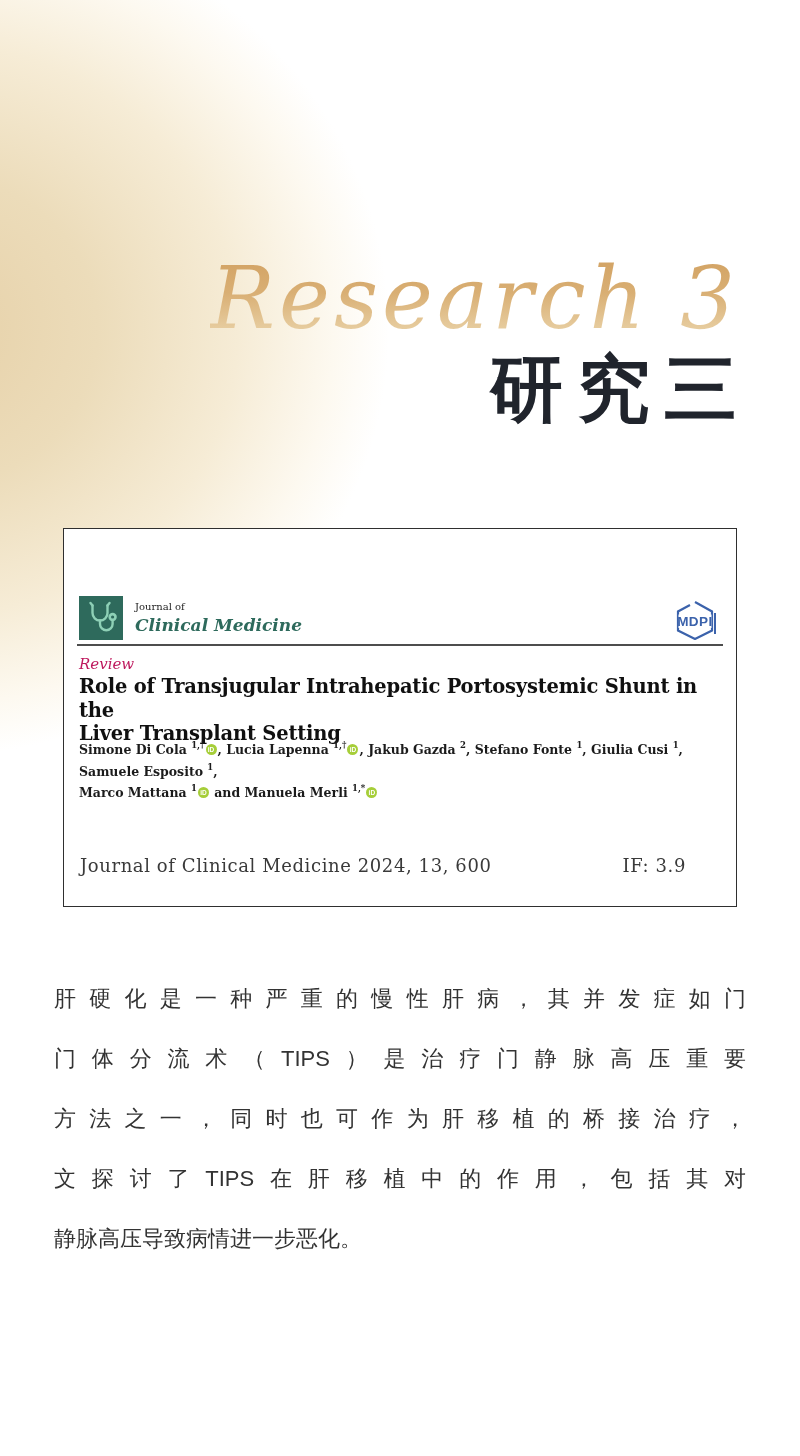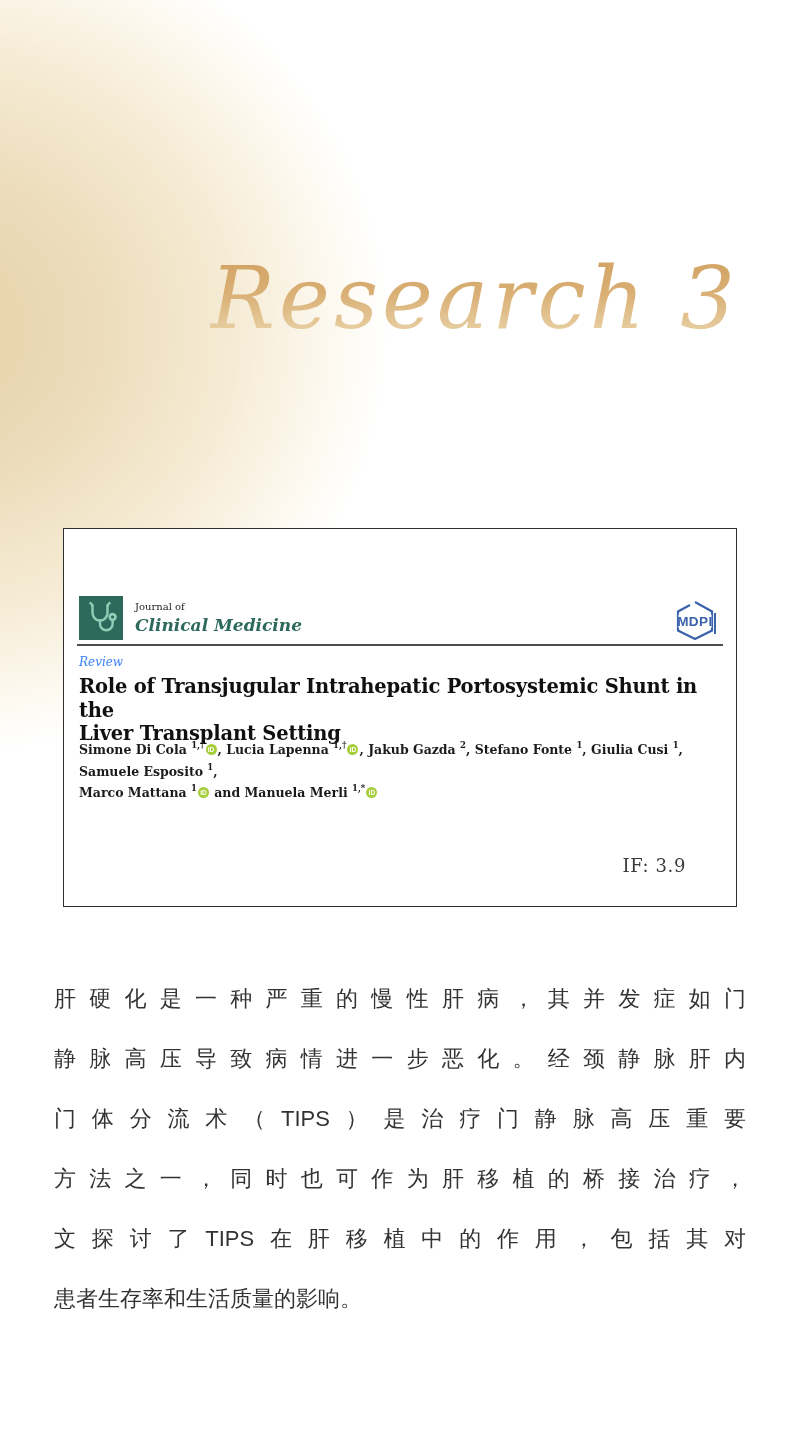--- a/index.html
+++ b/index.html
@@ -37,21 +37,21 @@
     position:absolute;left:0;top:0;width:44px;height:44px;background:#2e6a5c;
   }
   .logo-sq svg{position:absolute;left:0;top:0;}
   .jname{position:absolute;left:56px;top:3px;font-family:"DejaVu Serif",serif;}
   .jname .j-of{font-size:10px;color:#1d1d1d;line-height:16px;display:block;}
   .jname .j-cm{font-size:17px;color:#2e6a5c;font-weight:700;font-style:italic;line-height:20px;display:block;text-align:center;}
   .mdpi{position:absolute;right:0;top:4px;width:56px;height:40px;}
   .divider{position:absolute;left:13px;right:13px;top:115px;height:2px;background:#4d4d4d;}
   .review{
     position:absolute;left:15px;top:126px;
-    font-family:"DejaVu Serif",serif;font-style:italic;font-size:12px;color:#3b82f6;
+    font-family:"DejaVu Serif",serif;font-style:italic;font-size:15px;color:#be185d;
   }
   .ptitle{
     position:absolute;left:15px;top:146px;right:15px;
     font-family:"DejaVu Serif",serif;font-weight:700;font-size:19.5px;
     line-height:23.5px;color:#101010;letter-spacing:-0.2px;
   }
   .authors{
     position:absolute;left:15px;top:208px;right:12px;
     font-family:"DejaVu Serif",serif;font-weight:700;font-size:12.5px;
     line-height:17.5px;color:#1b1b1b;
@@ -82,20 +82,21 @@
 </style>
 </head>
 <body>
 
 <div class="page">
 
   <div class="glow"></div>
 
   <div class="script-title">Research 3</div>
 
+  <div class="cn-title">研究三</div>
 
   <div class="paper-card">
 
     <div class="logo-row">
       <div class="logo-sq">
         <svg width="44" height="44" viewBox="0 0 44 44">
           <g fill="none" stroke="#8ed0b6" stroke-width="2.4" stroke-linecap="round">
             <path d="M13.5 9.5 l-2 -2.5"></path>
             <path d="M28.5 9.5 l2 -2.5"></path>
             <path d="M13.5 9.5 V17 a7.5 7.5 0 0 0 15 0 V9.5"></path>
@@ -127,27 +128,27 @@
       <span>Role of Transjugular Intrahepatic Portosystemic Shunt in the</span><br>
       <span>Liver Transplant Setting</span>
     </div>
 
     <div class="authors">
       <span>Simone Di Cola </span><span class="sup">1,†</span><span class="orcid">iD</span><span>, Lucia Lapenna </span><span class="sup">1,†</span><span class="orcid">iD</span><span>, Jakub Gazda </span><span class="sup">2</span><span>, Stefano Fonte </span><span class="sup">1</span><span>, Giulia Cusi </span><span class="sup">1</span><span>, Samuele Esposito </span><span class="sup">1</span><span>,</span><br>
       <span>Marco Mattana </span><span class="sup">1</span><span class="orcid">iD</span><span> and Manuela Merli </span><span class="sup">1,*</span><span class="orcid">iD</span>
     </div>
 
     <div class="card-footer">
+      <span class="citation">Journal of Clinical Medicine 2024, 13, 600</span>
       <span class="impact">IF: 3.9</span>
     </div>
 
   </div>
 
   <div class="abstract">
     <div class="zh-line">肝硬化是一种严重的慢性肝病，其并发症如门</div>
-    <div class="zh-line">静脉高压导致病情进一步恶化。经颈静脉肝内</div>
     <div class="zh-line">门体分流术（TIPS）是治疗门静脉高压重要</div>
     <div class="zh-line">方法之一，同时也可作为肝移植的桥接治疗，</div>
     <div class="zh-line">文探讨了TIPS在肝移植中的作用，包括其对</div>
-    <div class="zh-line last">患者生存率和生活质量的影响。</div>
+    <div class="zh-line last">静脉高压导致病情进一步恶化。</div>
   </div>
 
 </div>
 
 </body></html>

